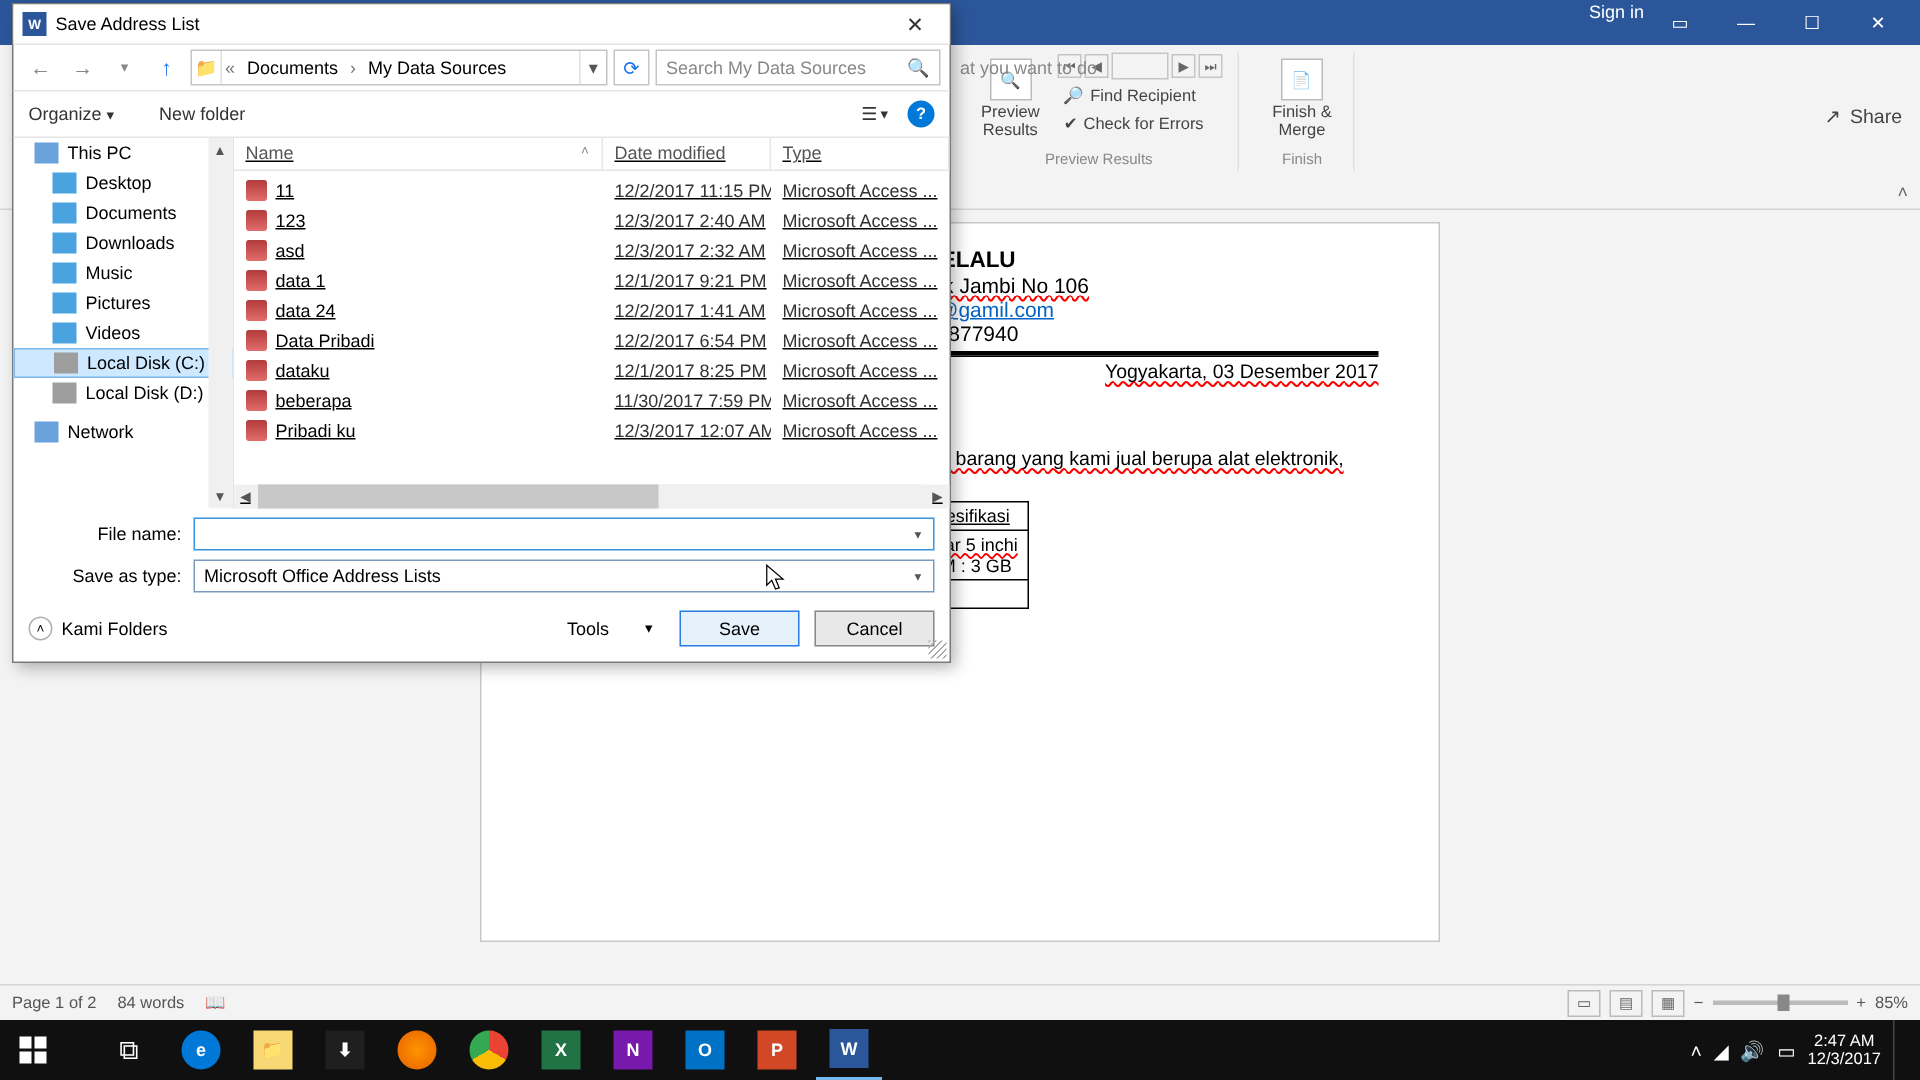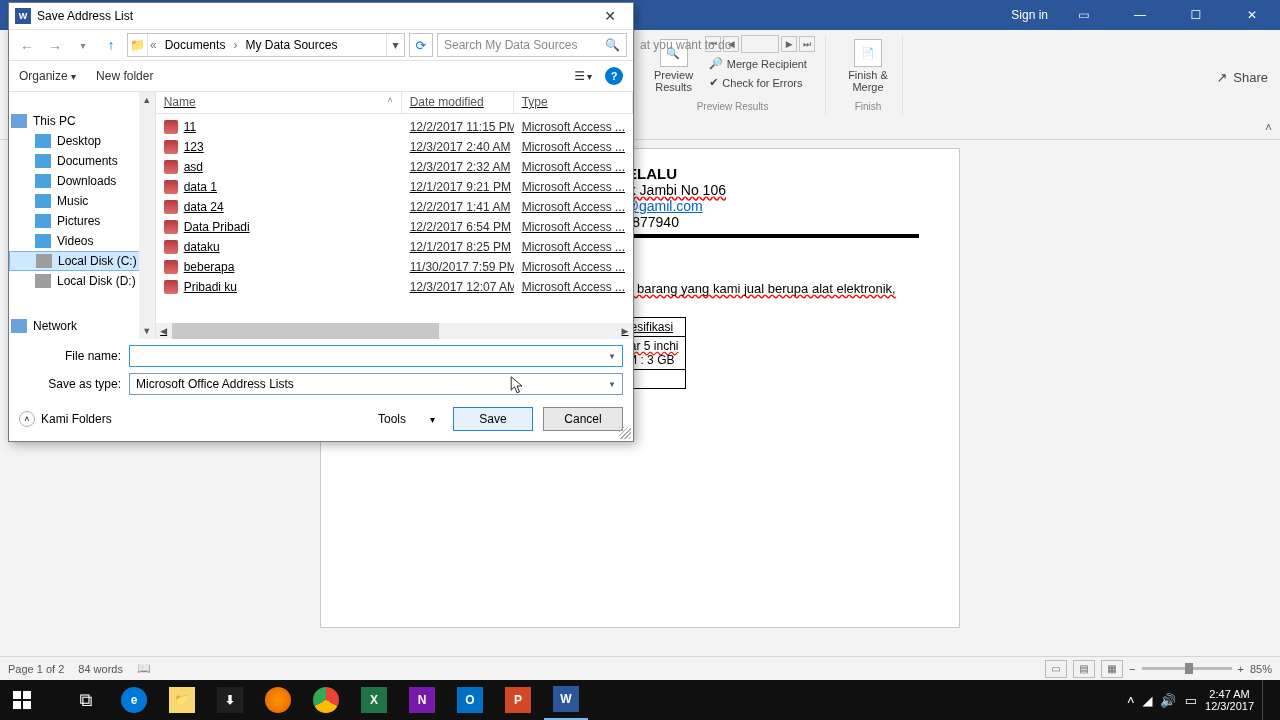--- a/index.html
+++ b/index.html
@@ -2,21 +2,21 @@
 <html><head>
 <meta charset="utf-8">
 <style>
 * { margin: 0; padding: 0; box-sizing: border-box; font-family: "Segoe UI", sans-serif; }
 body { width: 1280px; height: 720px; background: #fff; overflow: hidden; position: relative; }
 
 
 .word-app { position: absolute; top: 0; left: 0; width: 1280px; height: 720px; background: #f3f3f3; }
 .word-titlebar { height: 30px; background: #2b579a; color: #fff; display: flex; align-items: center; font-size: 12px; }
 .word-title-text { flex: 1; text-align: center; }
-.word-title-right { display: flex; align-items: center; gap: 16px; padding-right: 8px; }
+.word-title-right { display: flex; gap: 4px; padding-right: 8px; }
 .word-title-right .win-btn { width: 40px; height: 28px; display: flex; align-items: center; justify-content: center; color: #fff; font-size: 12px; }
 .word-ribbon { height: 110px; background: #f3f3f3; border-bottom: 1px solid #d4d4d4; display: flex; align-items: flex-start; position:relative; }
 .word-ribbon-chunk { padding: 5px 10px 0 640px; display:flex; gap:8px;}
 .rb-group { display: flex; flex-direction: column; align-items: center; font-size: 11px; color: #666; border-right:1px solid #e1e1e1; padding:0 10px 2px;}
 .rb-big-btn { display:flex; flex-direction:column; align-items:center; font-size:11px; color:#444; gap:2px; padding:4px;}
 .rb-small-btn { font-size:11px; color:#444; display:flex; align-items:center; gap:4px; padding:2px 4px;}
 .rb-group-label { font-size:10px; color:#888; margin-top:4px;}
 .rb-nav-row { display:flex; gap:2px; align-items:center;}
 .rb-nav-row .navbtn { width:16px; height:16px; border:1px solid #c5c5c5; display:flex; align-items:center; justify-content:center; font-size:9px; color:#666;}
 .rb-nav-row .navbox { width:38px; height:18px; border:1px solid #c5c5c5;}
@@ -67,31 +67,31 @@
 .nav-arrow { width:24px; height:24px; display:flex; align-items:center; justify-content:center; color:#888; font-size:14px;}
 .nav-arrow.enabled { color:#1a73e8;}
 .breadcrumb-box { flex:1; height:24px; border:1px solid #c5c5c5; display:flex; align-items:center; font-size:12px; background:#fff;}
 .breadcrumb-box .bc-ic { width:20px; display:flex; align-items:center; justify-content:center; color:#f0c040; border-right:1px solid #e0e0e0; height:100%;}
 .breadcrumb-box .bc-seg { padding:0 6px; display:flex; align-items:center; height:100%;}
 .breadcrumb-box .bc-caret { color:#777; padding:0 2px;}
 .breadcrumb-box .bc-drop { width:18px; border-left:1px solid #e0e0e0; height:100%; display:flex; align-items:center; justify-content:center; color:#555;}
 .refresh-btn { width:24px; height:24px; border:1px solid #c5c5c5; display:flex; align-items:center; justify-content:center; color:#1a73e8; font-size:13px;}
 .search-box { width:190px; height:24px; border:1px solid #c5c5c5; display:flex; align-items:center; padding:0 6px; color:#888; font-size:12px;}
 .search-box .srch-ic { margin-left:auto; color:#555;}
-.dlg-toolbar { height:30px; display:flex; align-items:center; padding:0 10px; gap:20px; font-size:12px; color:#333;}
+.dlg-toolbar { height:30px; display:flex; align-items:center; padding:0 10px; gap:30px; font-size:12px; color:#333;}
 .dlg-toolbar .tb-right { margin-left:auto; display:flex; gap:10px; align-items:center;}
 .view-menu { display:flex; align-items:center; gap:2px; border:1px solid transparent; padding:2px;}
 .help-ic { width:18px; height:18px; border-radius:50%; background:#0078d7; color:#fff; display:flex; align-items:center; justify-content:center; font-size:11px; font-weight:bold;}
 .dlg-body { display:flex; flex:1; border-top:1px solid #e5e5e5; min-height:0;}
 .dlg-tree { width:150px; border-right:1px solid #e5e5e5; overflow:hidden; font-size:12px; position:relative;}
 .tree-scroll { position:absolute; right:0; top:0; width:16px; height:100%; background:#f0f0f0;}
 .tree-scroll .up, .tree-scroll .down { height:16px; display:flex; align-items:center; justify-content:center; font-size:9px; color:#555;}
 .tree-scroll .track { height:calc(100% - 32px);}
 .tree-item { display:flex; align-items:center; gap:6px; padding:3px 4px 3px 26px; white-space:nowrap;}
-.tree-item.top { padding-left:2px;margin-top:19px;}
+.tree-item.top { padding-left:14px;}
 .tree-item.selected { background:#cde8ff; border:1px solid #7ab7e8; padding-top:2px; padding-bottom:2px;}
 .tree-ic { width:16px; height:14px; display:inline-block;}
 .ic-pc { background:#6aa2dc;}
 .ic-desktop { background:#4aa3df;}
 .ic-doc { background:#4aa3df;}
 .ic-down { background:#4aa3df;}
 .ic-music { background:#4aa3df;}
 .ic-pic { background:#4aa3df;}
 .ic-video { background:#4aa3df;}
 .ic-disk { background:#9e9e9e;}
@@ -156,21 +156,21 @@
           <div style="display:flex; flex-direction:column; gap:2px;">
             <div class="rb-nav-row">
               <div class="navbtn">⏮</div>
               <div class="navbtn">◀</div>
               <div class="navbox"></div>
               <div class="navbtn">▶</div>
               <div class="navbtn">⏭</div>
             </div>
             <div class="rb-small-btn">
                 <span>🔎</span>
-                <span>Merge Recipient</span>
+                <span>Find Recipient</span>
               </div>
             <div class="rb-small-btn">
                 <span>✔</span>
                 <span>Check for Errors</span>
               </div>
           </div>
         </div>
         <div class="rb-group-label">Preview Results</div>
       </div>
       <div class="rb-group">
@@ -191,20 +191,21 @@
   </div>
 
   <div class="word-doc">
     <div class="letterhead">
       <div class="lh1">S SELALU</div>
       <div class="lh2"><span class="red-wave">k Kel.Thehok Jambi No 106</span></div>
       <div class="lh3">pranata@gamil.com</div>
       <div class="lh4">1318877940</div>
     </div>
     <div class="hr-line"></div>
+    <div class="date-line"><span class="red-wave">Yogyakarta, 03 Desember 2017</span></div>
     <div class="body-text"><span class="red-wave">Dengan Hormat</span></div>
     <div class="body-text"><span class="red-wave">Kami dari PT. Sukses Selalu ingin menawarkan barang yang kami jual berupa alat elektronik, berikut beberapa barang yang kami tawarkan:</span></div>
     <table class="tbl">
       <tbody>
           <tr>
         <th>NO</th>
         <th>Nama Barang</th>
         <th>Harga</th>
         <th>Spesifikasi</th>
       </tr>

